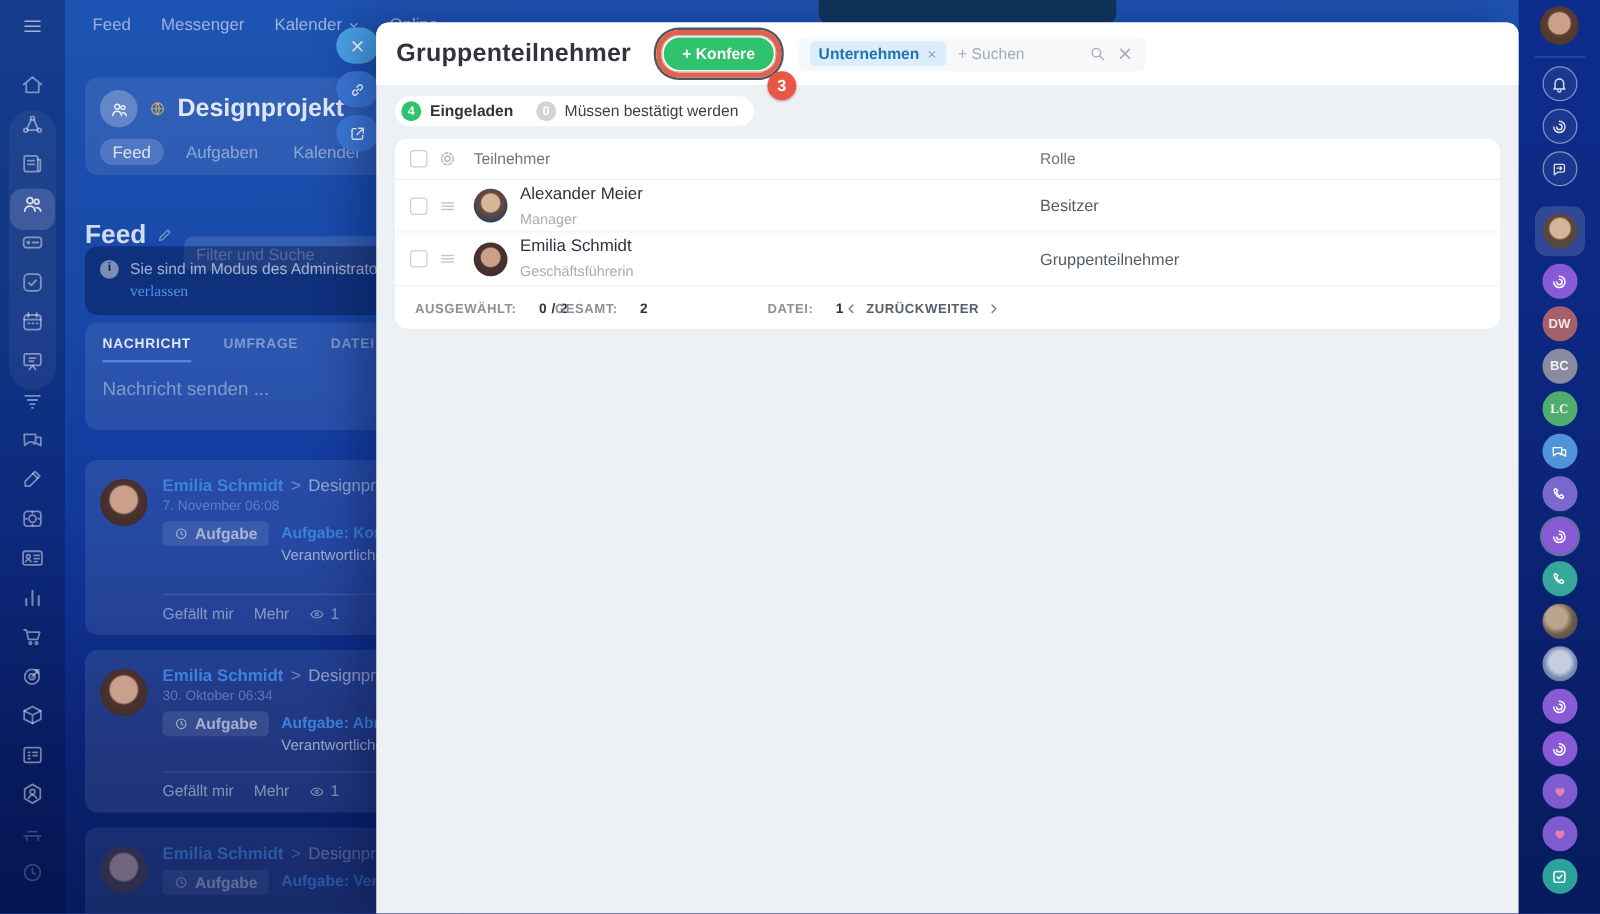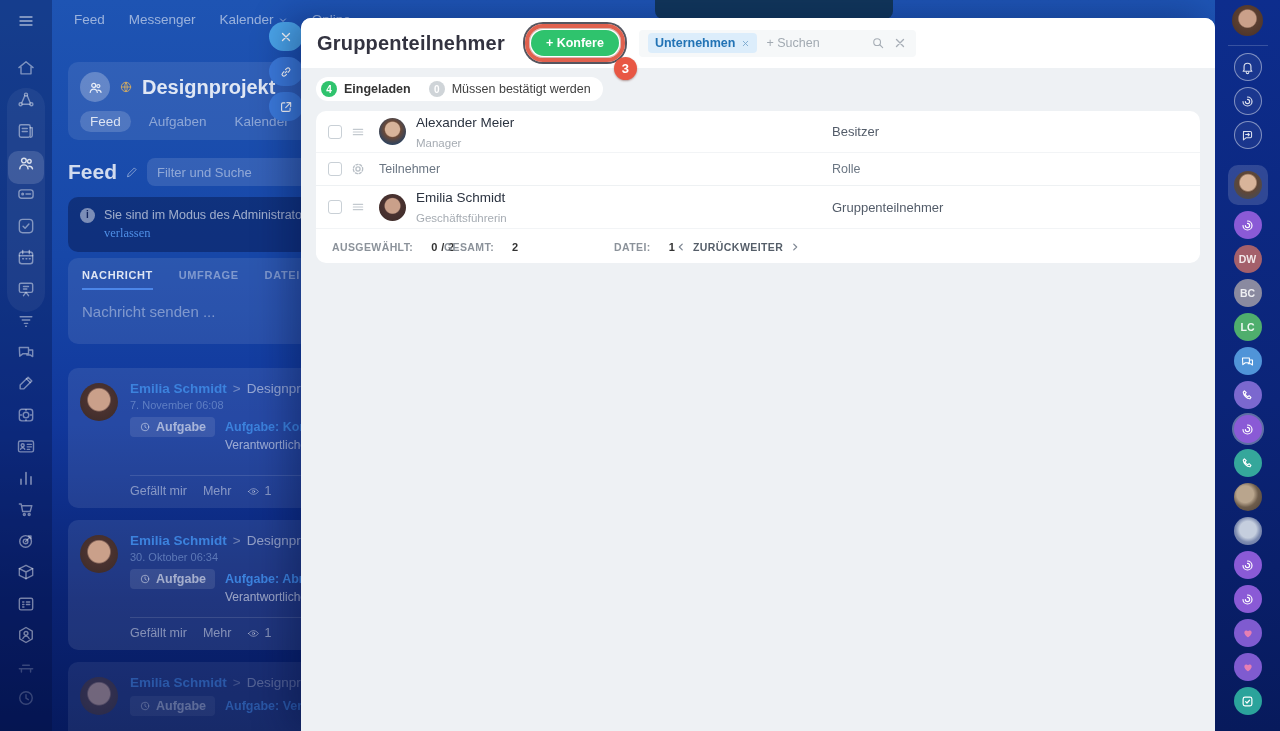--- a/index.html
+++ b/index.html
@@ -41,21 +41,21 @@
   .gc-globe { width:14px; height:14px; color:#c9a868; }
   .gc-title { font-size:20px; font-weight:700; color:rgba(255,255,255,.85); }
   .gc-tabs { display:flex; gap:8px; margin-top:9px; font-size:13.5px; color:rgba(255,255,255,.45); }
   .gc-tab { padding:3px 10px; border-radius:14px; }
   .gc-tab.active { background:rgba(255,255,255,.16); color:rgba(255,255,255,.8); }
 
   .feed-row { position:absolute; top:158px; width:300px; display:flex; align-items:center; gap:8px; }
   .feed-title { font-size:21px; font-weight:700; color:rgba(255,255,255,.8); }
   .feed-pin { width:14px; height:14px; color:rgba(255,255,255,.45); }
   .feed-search { flex:1; height:28px; background:rgba(255,255,255,.12); border-radius:8px;
-                 display:flex; align-items:center; padding:0 10px; font-size:13px; color:rgba(255,255,255,.45); }
+                 display:flex; align-items:center; padding:0 10px; font-size:13px; color:rgba(255,255,255,.45);margin-top:31px; }
 
   .admin-note { position:absolute; top:197px; width:300px; height:55px; padding:9px 12px;
                 background:rgba(4,16,64,.42); border-radius:10px; display:flex; gap:9px;
                 font-size:12.5px; color:rgba(255,255,255,.6); line-height:1.45; }
   .admin-i { flex:0 0 15px; width:15px; height:15px; margin-top:2px; border-radius:50%;
              background:rgba(255,255,255,.45); color:#12255e; font-size:10px; font-weight:700;
              display:flex; align-items:center; justify-content:center; }
   .admin-link { color:#4f8fe6;font-family:Liberation Serif, serif; }
 
   .compose { position:absolute; top:258px; width:300px; height:86px; padding:11px 14px; }
@@ -170,21 +170,21 @@
   .rr-outline { border:1.5px solid rgba(255,255,255,.45); background:rgba(255,255,255,.06); color:rgba(255,255,255,.85); }
   .rr-hl { width:40px; height:40px; border-radius:10px; background:rgba(255,255,255,.15);
            display:flex; align-items:center; justify-content:center; margin:10px 0 6px; }
   .rr-hl .rr-photo { margin:0; }
   .rr-photo { width:28px; height:28px; border-radius:50%;
               background:radial-gradient(circle at 50% 42%, #d8b49a 0 36%, #5f4636 44%, #3c4c63 100%); }
   .rr-purple { background:#8a5ad6; }
   .rr-ring { box-shadow:0 0 0 2px rgba(255,255,255,.35); }
   .rr-dw { background:#a4606b; color:rgba(255,255,255,.85); }
   .rr-bc { background:#8a8aa0; color:rgba(255,255,255,.85); }
-  .rr-lc { background:#4fae6d; color:rgba(255,255,255,.9); }
+  .rr-lc { background:#4fae6d; color:rgba(255,255,255,.9);font-family:Liberation Serif, serif; }
   .rr-chat { background:#5094d8; }
   .rr-phone-p { background:#7b68cf; }
   .rr-phone-t { background:#35a79b; }
   .rr-task { background:#2ba39b; }
   .rr-cat { background:radial-gradient(circle at 50% 45%, #c5cede 0 40%, #7d8bb0 60%, #5a6a96 100%); }
   .rr-grp { background:radial-gradient(circle at 40% 40%, #b9a58d 0 35%, #6e5d4c 55%, #4c4038 100%); }
   .rr-heart { background:#7f5bd0; position:relative; }
   .rr-heart .ic { width:14px; height:14px; color:#e77fb3; }
 
   .ic { display:inline-flex; }
@@ -588,47 +588,47 @@
           <span class="chip-label-dark">Eingeladen</span>
         </span>
         <span class="chip-item">
           <span class="chip-count gray">0</span>
           <span class="chip-label-gray">Müssen bestätigt werden</span>
         </span>
       </div>
     </div>
 
     <div class="table">
-      <div class="t-row t-body-row">
-        <span class="cb"></span>
-        <span class="ic t-burger">
-            <svg viewBox="0 0 24 24" fill="none" stroke="currentColor" stroke-width="1.8" stroke-linecap="round" stroke-linejoin="round">
-              <path d="M5 8h14M5 12h14M5 16h14"></path>
-            </svg>
-          </span>
-        <span class="row-avatar av-man"></span>
-        <span class="t-namecell">
-          <span class="t-name">Alexander Meier</span><br>
-          <span class="t-sub">Manager</span>
-        </span>
-        <span class="t-role">Besitzer</span>
-      </div>
-
       <div class="t-row t-head">
         <span class="cb"></span>
         <span class="ic t-gear">
             <svg viewBox="0 0 24 24" fill="none" stroke="currentColor" stroke-width="2" stroke-linecap="round" stroke-linejoin="round">
               <circle cx="12" cy="12" r="3.1"></circle>
               <circle cx="12" cy="12" r="7" stroke-dasharray="3.2 2.6"></circle>
             </svg>
           </span>
         <span class="t-col t-part">Teilnehmer</span>
         <span class="t-col t-role">Rolle</span>
       </div>
 
+      <div class="t-row t-body-row">
+        <span class="cb"></span>
+        <span class="ic t-burger">
+            <svg viewBox="0 0 24 24" fill="none" stroke="currentColor" stroke-width="1.8" stroke-linecap="round" stroke-linejoin="round">
+              <path d="M5 8h14M5 12h14M5 16h14"></path>
+            </svg>
+          </span>
+        <span class="row-avatar av-man"></span>
+        <span class="t-namecell">
+          <span class="t-name">Alexander Meier</span><br>
+          <span class="t-sub">Manager</span>
+        </span>
+        <span class="t-role">Besitzer</span>
+      </div>
+
       <div class="t-row t-body-row" style="border-bottom:none">
         <span class="cb"></span>
         <span class="ic t-burger">
             <svg viewBox="0 0 24 24" fill="none" stroke="currentColor" stroke-width="1.8" stroke-linecap="round" stroke-linejoin="round">
               <path d="M5 8h14M5 12h14M5 16h14"></path>
             </svg>
           </span>
         <span class="row-avatar av-woman"></span>
         <span class="t-namecell">
           <span class="t-name">Emilia Schmidt</span><br>

